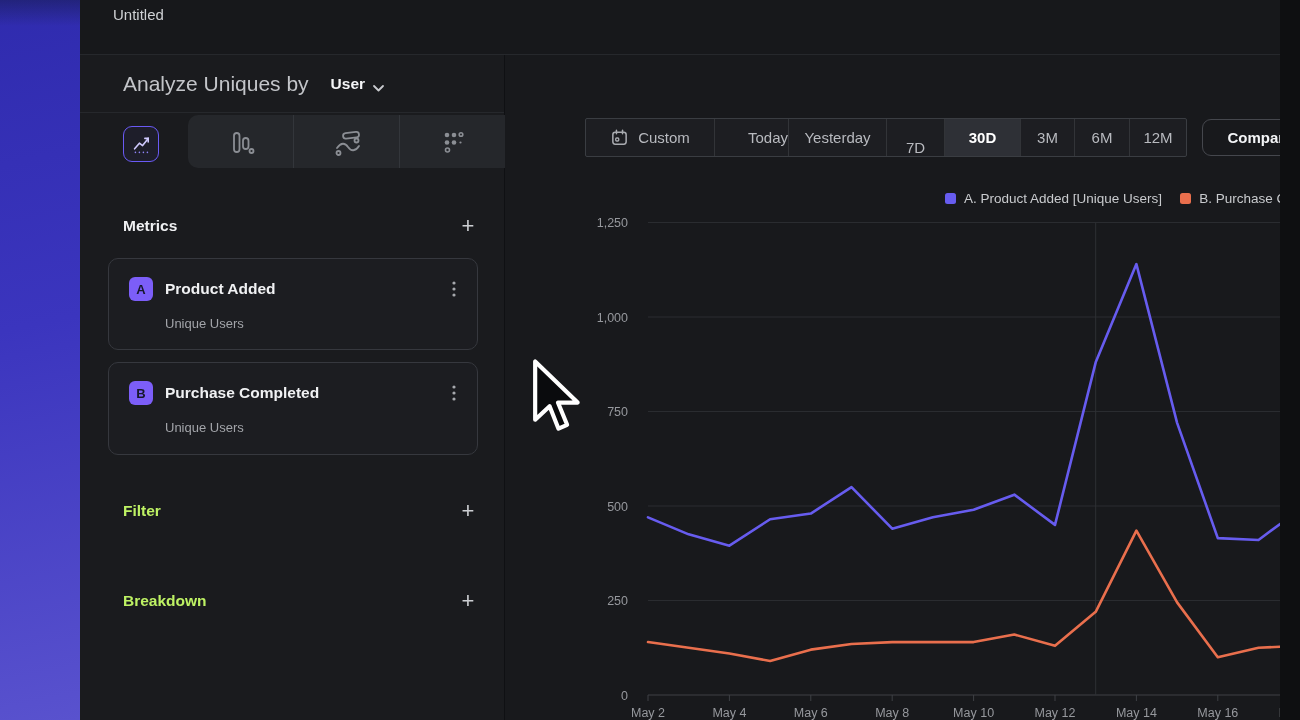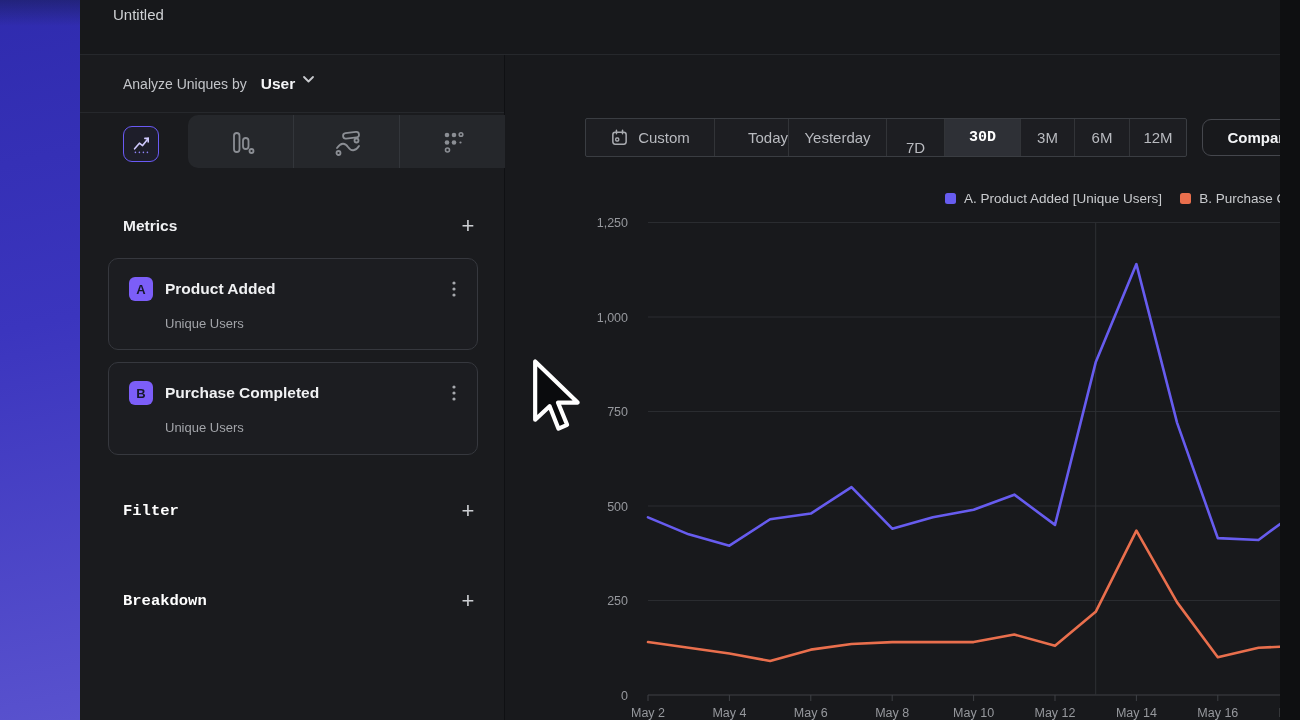--- a/index.html
+++ b/index.html
@@ -26,41 +26,41 @@
   .doc-title { position:absolute; left:33px; top:6px; font-size:15px; color:#cfd1d4; }
   
   .left-panel {
     position:absolute; left:80px; top:55px; width:425px; height:665px;
     background:var(--bg-panel); border-right:1px solid var(--divider);
   }
   .analyze-row {
     position:absolute; left:0; top:0; width:100%; height:58px;
     border-bottom:1px solid var(--border); display:flex; align-items:center; padding-left:43px;
   }
-  .analyze-label { font-size:14px; color:#c3c5c9; }
-  .analyze-dd { display:flex; align-items:flex-start; gap:7px; margin-left:14px; cursor:pointer; }
+  .analyze-label { font-size:21px; color:#c3c5c9; }
+  .analyze-dd { display:flex; align-items:flex-end; gap:7px; margin-left:22px; cursor:pointer; }
   .analyze-value { font-size:15.5px; font-weight:700; color:#f4f5f7; }
   
   .tab-selected {
     position:absolute; left:43px; top:71px; width:36px; height:36px;
     border:1.5px solid var(--accent); border-radius:9px;
     display:flex; align-items:center; justify-content:center; background:rgba(106,90,245,.06);
   }
   .tab-strip {
     position:absolute; left:108px; top:60px; width:317px; height:53px;
     background:var(--tab-strip); border-radius:10px 0 0 10px; display:flex;
   }
   .tab-cell { flex:1; display:flex; align-items:center; justify-content:center; }
   .tab-cell + .tab-cell { border-left:1px solid var(--tab-divider); }
   
   .section-header {
     position:absolute; left:43px; right:27px; display:flex; align-items:center; justify-content:space-between;
   }
   .section-title { font-size:15.5px; font-weight:700; color:#eff0f2; }
-  .section-title.dim { color:#ffffff;font-family:Liberation Mono, monospace; }
+  .section-title.dim { color:#bef264; }
   .plus-btn {
     width:18px; height:18px; display:flex; align-items:center; justify-content:center;
     color:#cdcfd3; font-size:22px; font-weight:300; line-height:16px; cursor:pointer;
   }
   
   .metric-card {
     position:absolute; left:28px; width:370px; border:1px solid var(--card-border);
     border-radius:10px; background:#1c1d21;
   }
   .metric-badge {
@@ -75,21 +75,21 @@
   .chart-panel { position:absolute; left:505px; top:55px; width:795px; height:665px; background:var(--bg-chart); }
   .range-control {
     position:absolute; left:80px; top:63px; height:39px; display:flex;
     border:1px solid var(--seg-border); border-radius:2px; overflow:hidden; background:#1d1e22;
   }
   .range-cell {
     display:flex; align-items:center; justify-content:center; gap:9px;
     font-size:15px; color:#b8babf; cursor:pointer; white-space:nowrap;
   }
   .range-cell + .range-cell { border-left:1px solid #323438; }
-  .range-cell.selected { background:var(--seg-selected); color:#ffffff; font-weight:700;font-family:Liberation Mono, monospace; }
+  .range-cell.selected { background:var(--seg-selected); color:#ffffff; font-weight:700; }
   .compare-btn {
     position:absolute; left:697px; top:64px; width:116px; height:37px;
     border:1px solid var(--compare-border); border-radius:9px; background:transparent;
     color:#f4f5f7; font-size:15px; font-weight:700; font-family:inherit;
     display:flex; align-items:center; justify-content:center; cursor:pointer;
   }
   .legend { position:absolute; left:440px; top:136px; display:flex; gap:18px; white-space:nowrap; }
   .legend-item { display:flex; align-items:center; gap:8px; cursor:pointer; }
   .legend-swatch { width:11px; height:11px; border-radius:2.5px; }
   .legend-label { font-size:13.5px; color:#c9cbce; }

